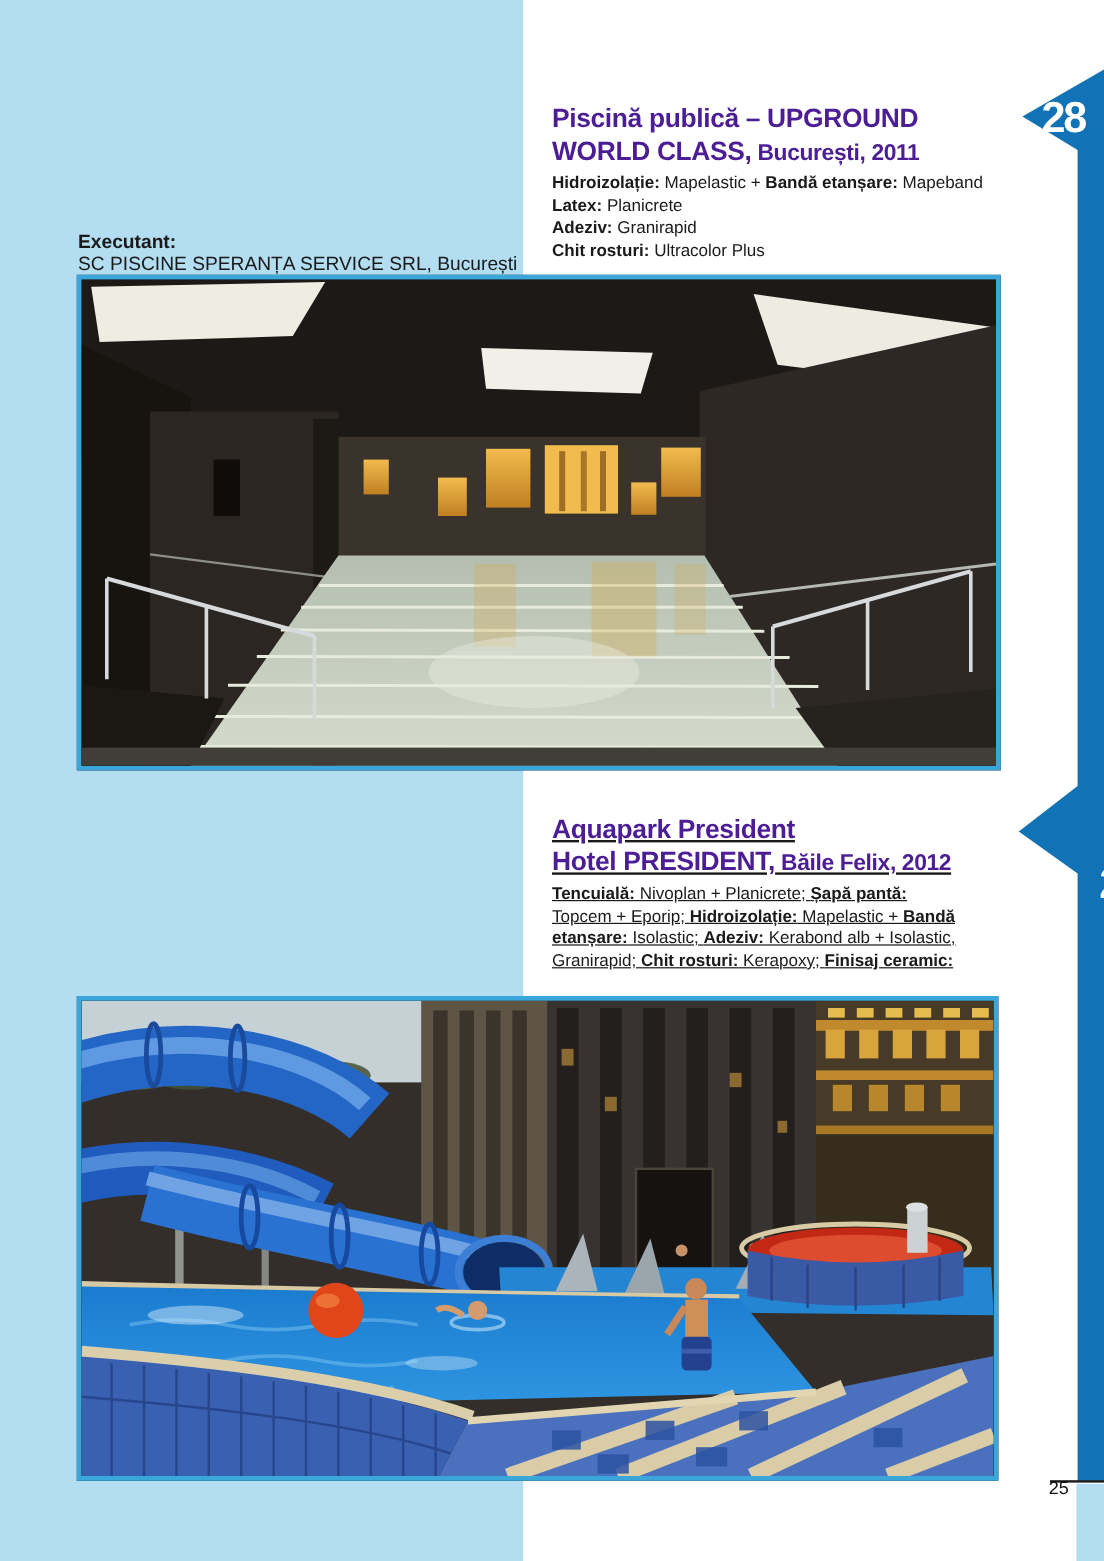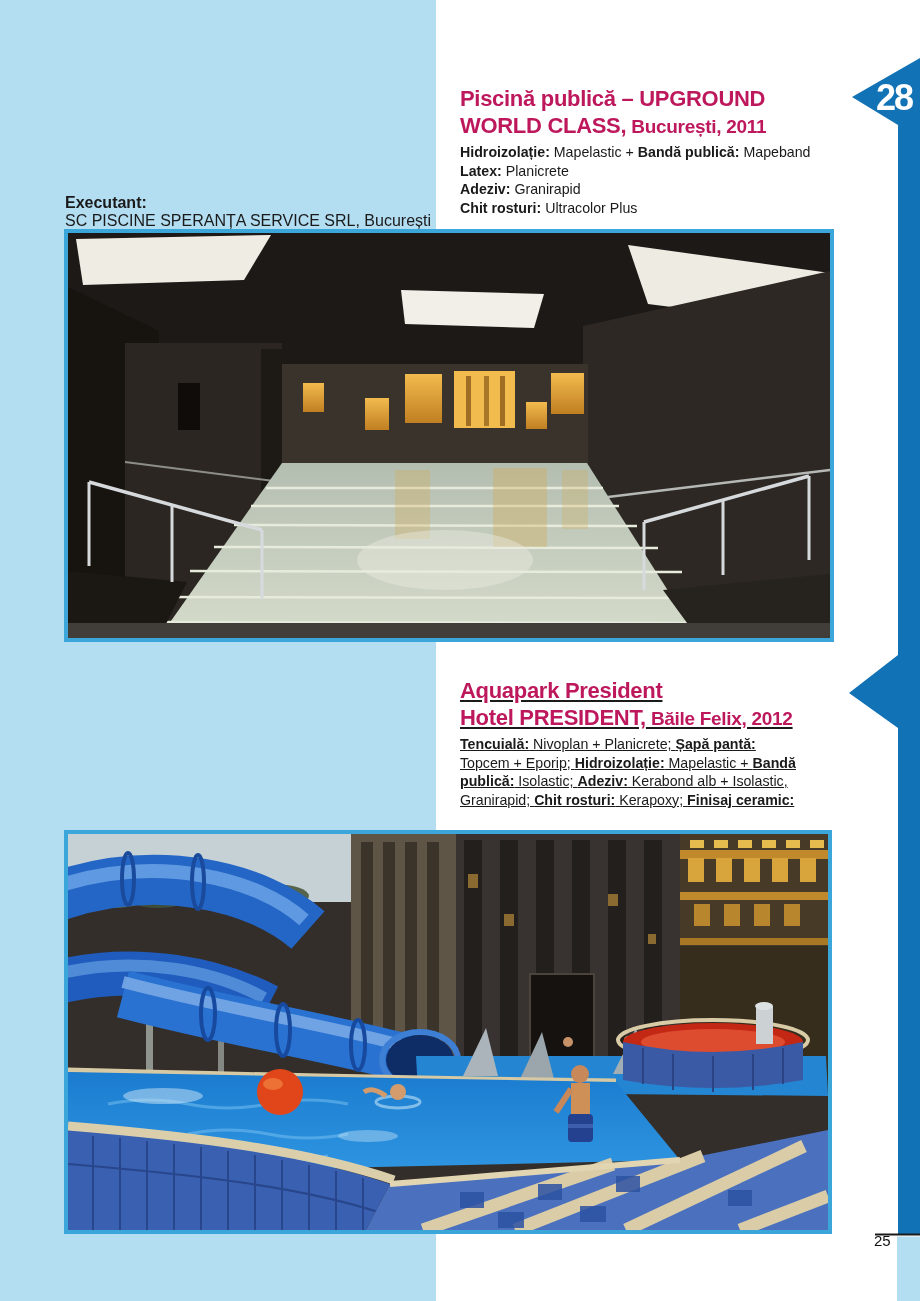--- a/index.html
+++ b/index.html
@@ -4,31 +4,31 @@
 <style>
   html,body{margin:0;padding:0;}
   body{
     width:920px;height:1301px;position:relative;overflow:hidden;
     background:#ffffff;color:#1a1a1a;
     font-family:"Liberation Sans", sans-serif;
   }
   .panel-blue{position:absolute;left:0;top:0;width:436px;height:1301px;background:#b3ddf1;}
   .side-rail{position:absolute;right:0;top:0;width:75px;height:1301px;}
   .badge{
-    position:absolute;width:44px;text-align:right;color:#ffffff;
+    position:absolute;width:44px;text-align:left;color:#ffffff;
     font-weight:bold;font-size:36px;line-height:38px;letter-spacing:-2px;
   }
   #badge28{left:868px;top:79px;}
   #badge29{left:916px;top:676px;margin-top:41px;}
   .exec-block{position:absolute;left:65px;top:194px;font-size:16px;line-height:18px;white-space:nowrap;}
   .exec-block .lbl{font-weight:bold;}
   .section{position:absolute;left:460px;width:405px;}
   #section28{top:85px;}
   #section29{top:677px;text-decoration:underline;}
-  .title{color:#be185d;font-weight:bold;font-size:22px;line-height:27px;letter-spacing:-0.3px;white-space:nowrap;}
+  .title{color:#4c1d95;font-weight:bold;font-size:22px;line-height:27px;letter-spacing:-0.3px;white-space:nowrap;}
   .title .t2b{font-size:19px;}
   .details{margin-top:3px;font-size:14.2px;line-height:18.6px;}
   .detail-line{white-space:nowrap;}
   .detail-line b{font-weight:bold;}
   .photo{position:absolute;border:4px solid #3aa6d9;background:#1f1c1a;}
   #photo1{left:64px;top:229px;width:762px;height:405px;}
   #photo2{left:64px;top:830px;width:760px;height:396px;}
   .photo svg{display:block;width:100%;height:100%;}
   .page-num{position:absolute;left:874px;top:1217px;font-size:15px;line-height:16px;color:#111;margin-top:16px;}
 </style>
@@ -51,36 +51,36 @@
   <div class="lbl">Executant:</div>
   <div>SC PISCINE SPERANȚA SERVICE SRL, București</div>
 </div>
 
 <div class="section" id="section28">
   <div class="title">
     <div>Piscină publică – UPGROUND</div>
     <div><span class="t2a">WORLD CLASS,</span><span class="t2b"> București, 2011</span></div>
   </div>
   <div class="details">
-      <div class="detail-line"><b>Hidroizolație:</b><span> Mapelastic + </span><b>Bandă publică:</b><span> Mapeband</span></div>
+      <div class="detail-line"><b>Hidroizolație:</b><span> Mapelastic + </span><b>Bandă etanșare:</b><span> Mapeband</span></div>
       <div class="detail-line"><b>Latex:</b><span> Planicrete</span></div>
       <div class="detail-line"><b>Adeziv:</b><span> Granirapid</span></div>
       <div class="detail-line"><b>Chit rosturi:</b><span> Ultracolor Plus</span></div>
     </div>
 </div>
 
 <div class="section" id="section29">
   <div class="title">
     <div>Aquapark President</div>
     <div><span class="t2a">Hotel PRESIDENT,</span><span class="t2b"> Băile Felix, 2012</span></div>
   </div>
   <div class="details">
       <div class="detail-line"><b>Tencuială:</b><span> Nivoplan + Planicrete; </span><b>Șapă pantă:</b></div>
       <div class="detail-line"><span>Topcem + Eporip; </span><b>Hidroizolație:</b><span> Mapelastic + </span><b>Bandă</b></div>
-      <div class="detail-line"><b>publică:</b><span> Isolastic; </span><b>Adeziv:</b><span> Kerabond alb + Isolastic,</span></div>
+      <div class="detail-line"><b>etanșare:</b><span> Isolastic; </span><b>Adeziv:</b><span> Kerabond alb + Isolastic,</span></div>
       <div class="detail-line"><span>Granirapid; </span><b>Chit rosturi:</b><span> Kerapoxy; </span><b>Finisaj ceramic:</b></div>
     </div>
 </div>
 
 <div class="photo" id="photo1" role="img" aria-label="Indoor public pool with dark tiled walls, white ceiling skylights, amber-lit windows, steel handrails and stepped pale-green water">
   <svg viewBox="0 0 762 405" preserveAspectRatio="none">
     <defs>
       <linearGradient id="amber" x1="0" y1="0" x2="0" y2="1">
         <stop offset="0" stop-color="#f2bb4e"></stop>
           <stop offset="1" stop-color="#c07f22"></stop>

